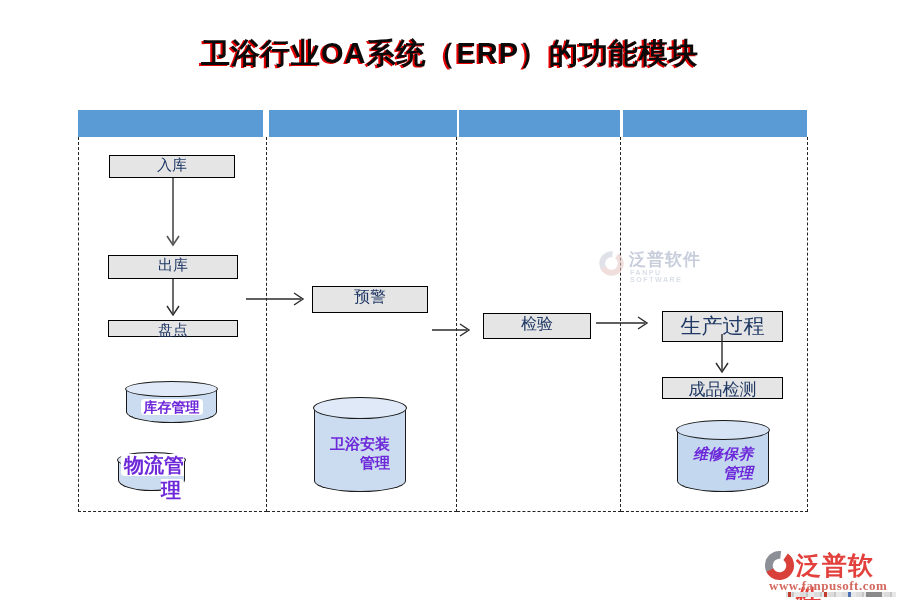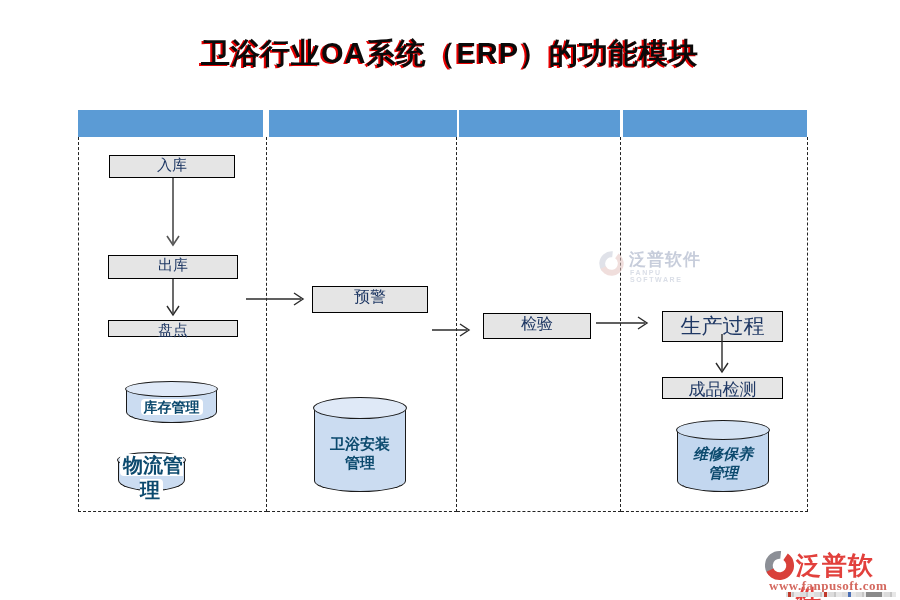--- a/index.html
+++ b/index.html
@@ -27,22 +27,22 @@
     position:absolute; box-sizing:border-box; background:#CBDCF1;
     border:1.6px solid #1a1a1a; border-top:none;
     border-radius:0 0 50% 50% / 0 0 11px 11px;
     display:flex; align-items:center; justify-content:center;
   }
   .cyl-top {
     position:absolute; left:-1.6px; right:-1.6px; box-sizing:border-box;
     border-radius:50%; background:#DFE9F7; border:1.6px solid #1a1a1a;
   }
   .cyl-label {
-    position:relative; z-index:2; color:#0c4a6e; font-weight:bold;
-    text-align:center; line-height:1.25;
+    position:relative; z-index:2; color:#6d28d9; font-weight:bold;
+    text-align:right; line-height:1.25;
   }
   .chip { background:#ffffff; border-radius:4px; padding:0 3px; }
   .arrow { position:absolute; }
   .watermark { position:absolute; left:598px; top:247px; width:110px; height:40px; opacity:0.55; }
   .wm-text { position:absolute; left:31px; top:1px; font-size:17px; font-weight:bold; color:#9AA5BE; letter-spacing:1px; }
   .wm-sub  { position:absolute; left:32px; top:22px; font-size:7px; color:#BCC4D4; letter-spacing:1.6px; font-weight:bold; }
   .logo { position:absolute; left:764px; top:549px; width:132px; height:44px; }
   .logo-brand { position:absolute; left:32px; top:0px; font-size:25px; font-weight:bold; color:#E2403C; letter-spacing:1px; }
   .logo-url { position:absolute; left:5px; top:29px; font-size:13px; font-weight:bold;
               font-family:Liberation Serif, serif; color:#D4695F; letter-spacing:0.5px; }

